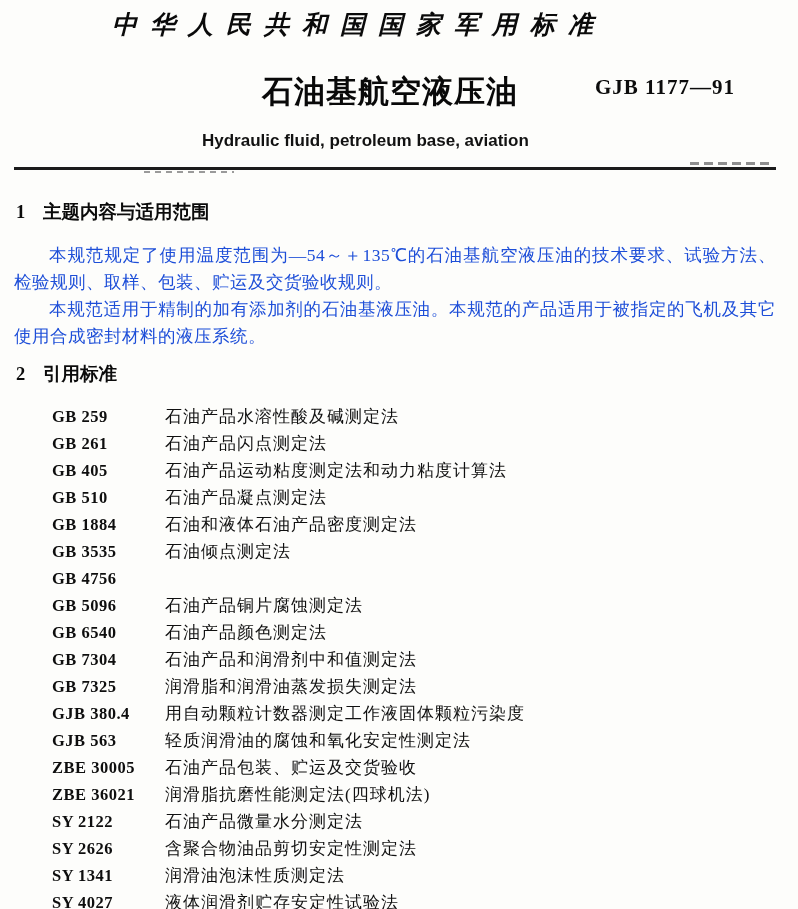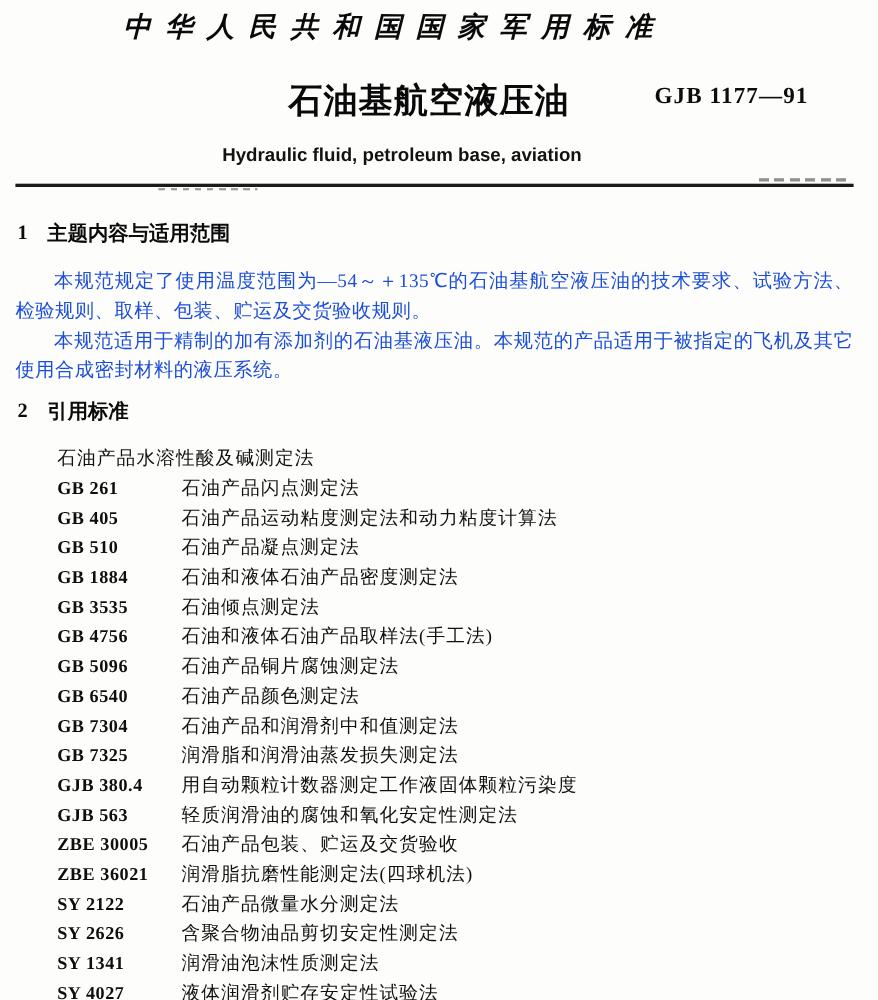--- a/index.html
+++ b/index.html
@@ -140,20 +140,21 @@
   <p>本规范适用于精制的加有添加剂的石油基液压油。本规范的产品适用于被指定的飞机及其它使用合成密封材料的液压系统。</p>
 </div>
 
 <div class="sec-heading" id="sec2-heading">
   <span class="sec-num">2</span>
   <span>引用标准</span>
 </div>
 
 <div class="std-list">
   <div class="std-row">
+    <span class="code">GB 259</span>
     <span class="stitle">石油产品水溶性酸及碱测定法</span>
   </div>
 
   <div class="std-row">
     <span class="code">GB 261</span>
     <span class="stitle">石油产品闪点测定法</span>
   </div>
 
   <div class="std-row">
     <span class="code">GB 405</span>
@@ -170,21 +171,20 @@
     <span class="stitle">石油和液体石油产品密度测定法</span>
   </div>
 
   <div class="std-row">
     <span class="code">GB 3535</span>
     <span class="stitle">石油倾点测定法</span>
   </div>
 
   <div class="std-row">
     <span class="code">GB 4756</span>
-    <span class="stitle">石油和液体石油产品取样法(手工法)</span>
   </div>
 
   <div class="std-row">
     <span class="code">GB 5096</span>
     <span class="stitle">石油产品铜片腐蚀测定法</span>
   </div>
 
   <div class="std-row">
     <span class="code">GB 6540</span>
     <span class="stitle">石油产品颜色测定法</span>

